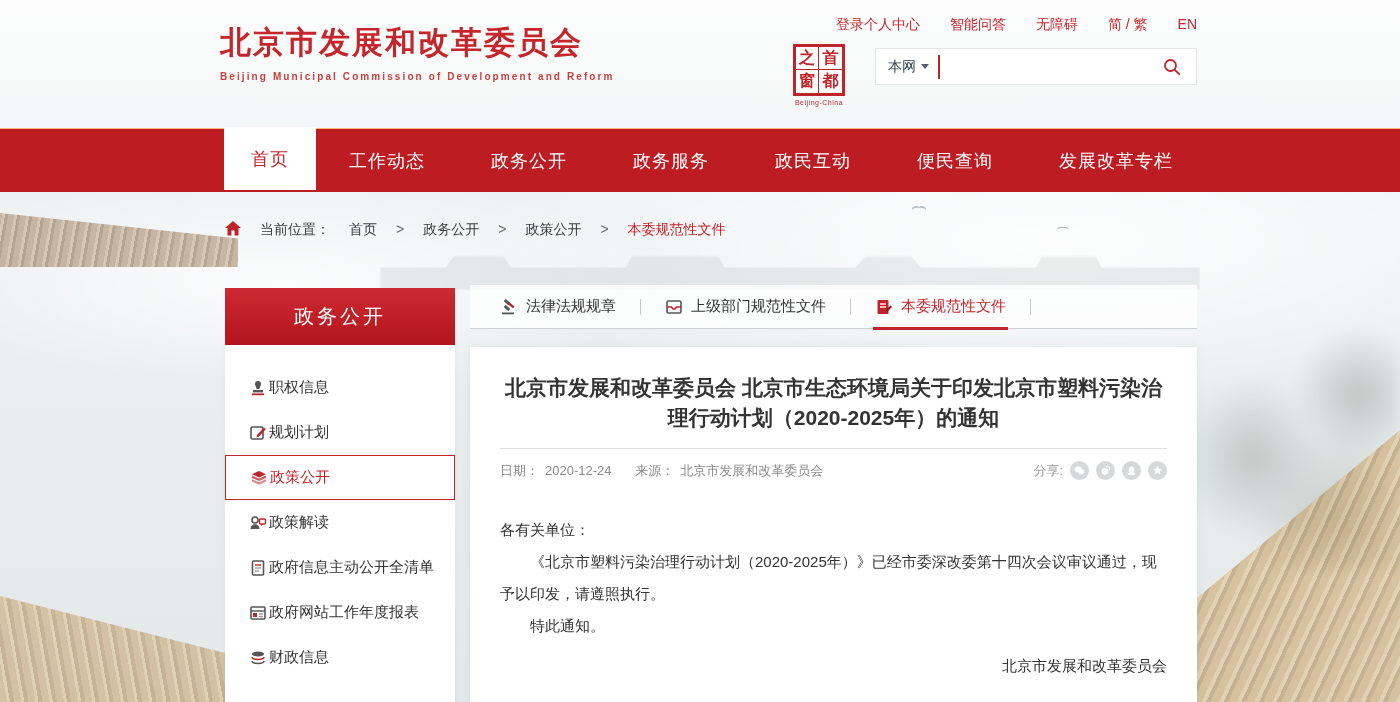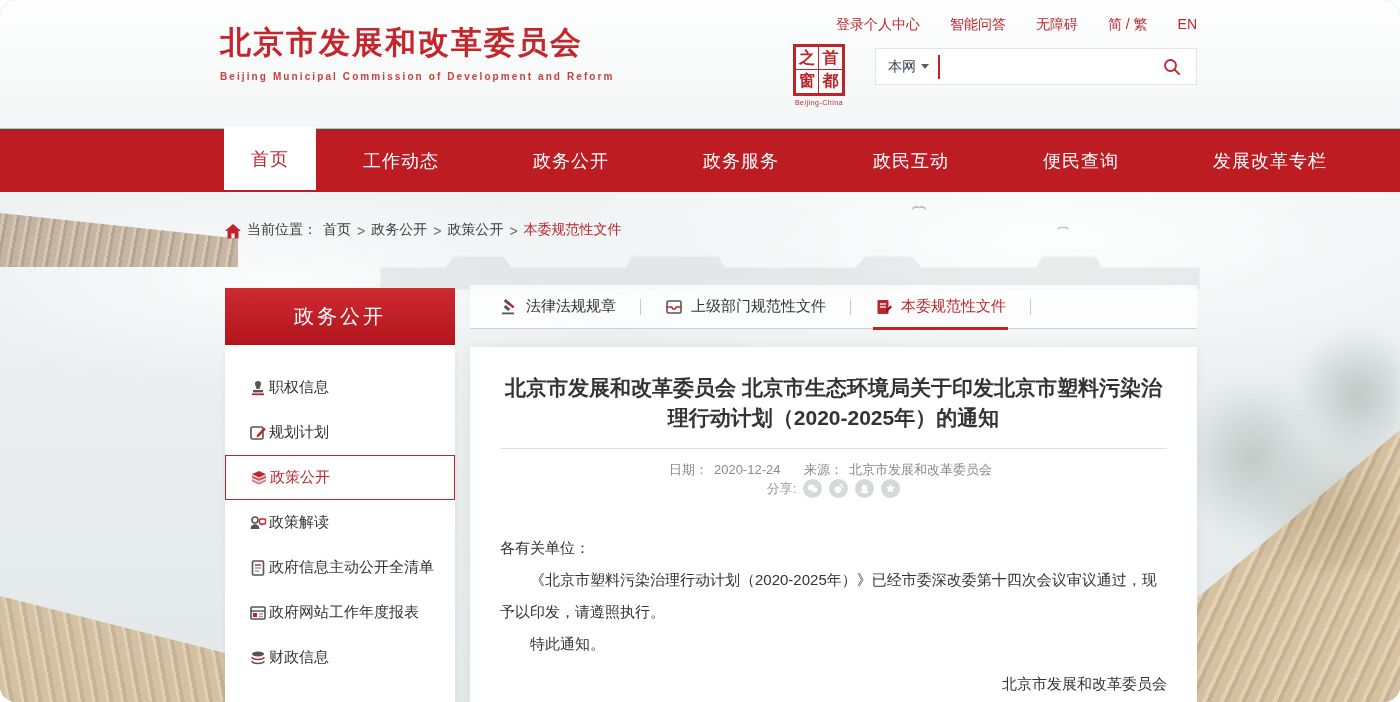--- a/index.html
+++ b/index.html
@@ -1,18 +1,18 @@
 <!DOCTYPE html>
 <html lang="zh"><head>
 <meta charset="utf-8">
 <style>
   * { margin:0; padding:0; box-sizing:border-box; }
   html,body { width:1400px; height:702px; overflow:hidden; }
   body { font-family:"Liberation Sans","DejaVu Sans",sans-serif; background:#fff; }
-  .page { position:relative; width:1400px; height:702px; overflow:hidden; background:#5eead4;border-radius:16px; }
+  .page { position:relative; width:1400px; height:702px; overflow:hidden; background:#fdba74; }
 
   
   .bg-photo { position:absolute; left:0; top:190px; width:1400px; height:512px;
     background:
       radial-gradient(60% 45% at 75% 10%, rgba(255,255,255,.9), rgba(255,255,255,0) 70%),
       radial-gradient(40% 30% at 20% 18%, rgba(255,255,255,.8), rgba(255,255,255,0) 70%),
       linear-gradient(180deg,#eef2f3 0%, #e9edee 45%, #e3e8e9 100%);
   }
   .bg-silhouette { position:absolute; left:380px; top:215px; width:820px; height:75px; opacity:.14; filter:blur(1px);
     background:
@@ -58,25 +58,25 @@
     border:1px solid #e4e6e6; display:flex; align-items:center; padding:0 12px; }
   .search-scope { font-size:14px; color:#33404f; display:flex; align-items:center; gap:5px; cursor:pointer; }
   .caret-down { width:0; height:0; border-left:4px solid transparent; border-right:4px solid transparent; border-top:5px solid #55606e; }
   .search-input { flex:1; border:none; outline:none; height:24px; margin-left:9px; font-size:14px;
     caret-color:#c0242b; color:#333; background:transparent; border-left:2px solid #c0242b; padding-left:2px; }
   .search-btn { width:24px; height:24px; cursor:pointer; display:flex; align-items:center; justify-content:center; }
 
   
   .nav-bar { position:absolute; left:0; top:129px; width:1400px; height:63px; background:#bc1c22; }
   .nav-inner { margin-left:224px; height:100%; display:flex; align-items:center; }
-  .nav-item { color:#fff; font-size:18px; padding:0 47px; height:63px; display:flex; align-items:center; cursor:pointer; letter-spacing:1px; }
+  .nav-item { color:#fff; font-size:18px; padding:0 33px; height:63px; display:flex; align-items:center; cursor:pointer; letter-spacing:1px; }
   .nav-item.active { background:#fff; color:#c0242b; position:relative; top:-2px; height:63px; padding:0 27px; font-weight:500; }
 
   
-  .breadcrumb { position:absolute; left:225px; top:221px; display:flex; align-items:flex-end; gap:6px; font-size:14px; color:#3c3c3c; }
+  .breadcrumb { position:absolute; left:225px; top:221px; display:flex; align-items:flex-start; gap:19px; font-size:14px; color:#3c3c3c; }
   .crumb { cursor:pointer; } .crumb-sep { color:#666; } .crumb.current { color:#c0242b; }
 
   
   .sidebar { position:absolute; left:225px; top:288px; width:230px; }
   .sidebar-header { height:57px; background:linear-gradient(180deg,#cd2a32,#b2151d); color:#fff;
     font-size:20px; letter-spacing:3px; display:flex; align-items:center; justify-content:center; }
   .sidebar-body { background:#fff; height:357px; padding-top:20px; box-shadow:0 2px 6px rgba(0,0,0,.05); }
   .side-item { height:45px; display:flex; align-items:center; gap:2px; padding-left:24px; font-size:15px; color:#333; cursor:pointer; }
   .side-item .icn { width:18px; height:18px; flex:0 0 18px; }
   .side-item.active { border:1px solid #c0242b; color:#c0242b; height:45px; background:#fff; }
@@ -89,21 +89,21 @@
   .tab.active { color:#c0242b; }
   .tab.active::after { content:""; position:absolute; left:0; right:0; bottom:-1px; height:3px; background:#c0242b; }
   .tab-sep { width:1px; height:16px; background:#c9c9c9; margin:0 22px; }
 
   
   .content-card { position:absolute; left:470px; top:347px; width:727px; height:355px; background:#fff;
     box-shadow:0 0 10px rgba(0,0,0,.06); padding:0 30px; overflow:hidden; }
   .article-title { margin-top:26px; text-align:center; font-size:21px; font-weight:700; color:#333; line-height:30px; }
   .doc-number { margin-top:13px; text-align:center; font-size:14px; color:#333; }
   .meta-divider { margin-top:15px; border-top:1px solid #e0e0e0; }
-  .meta-row { margin-top:12px; display:flex; justify-content:space-between; align-items:center; font-size:13px; color:#8a8a8a;flex-direction:column; }
+  .meta-row { margin-top:12px; display:flex; justify-content:space-between; align-items:center; font-size:13px; color:#8a8a8a; }
   .meta-left span { margin-right:6px; }
   .meta-right { display:flex; align-items:center; gap:7px; color:#9a9a9a; }
   .share-circle { width:19px; height:19px; border-radius:50%; background:#d6d8da; display:flex; align-items:center; justify-content:center; cursor:pointer; }
   .article-body { margin-top:34px; font-size:15px; color:#333; line-height:32px; }
   .article-body p.indent { text-indent:2em; }
   .signature { text-align:right; margin-top:8px; }
 </style>
 </head>
 <body>
 

